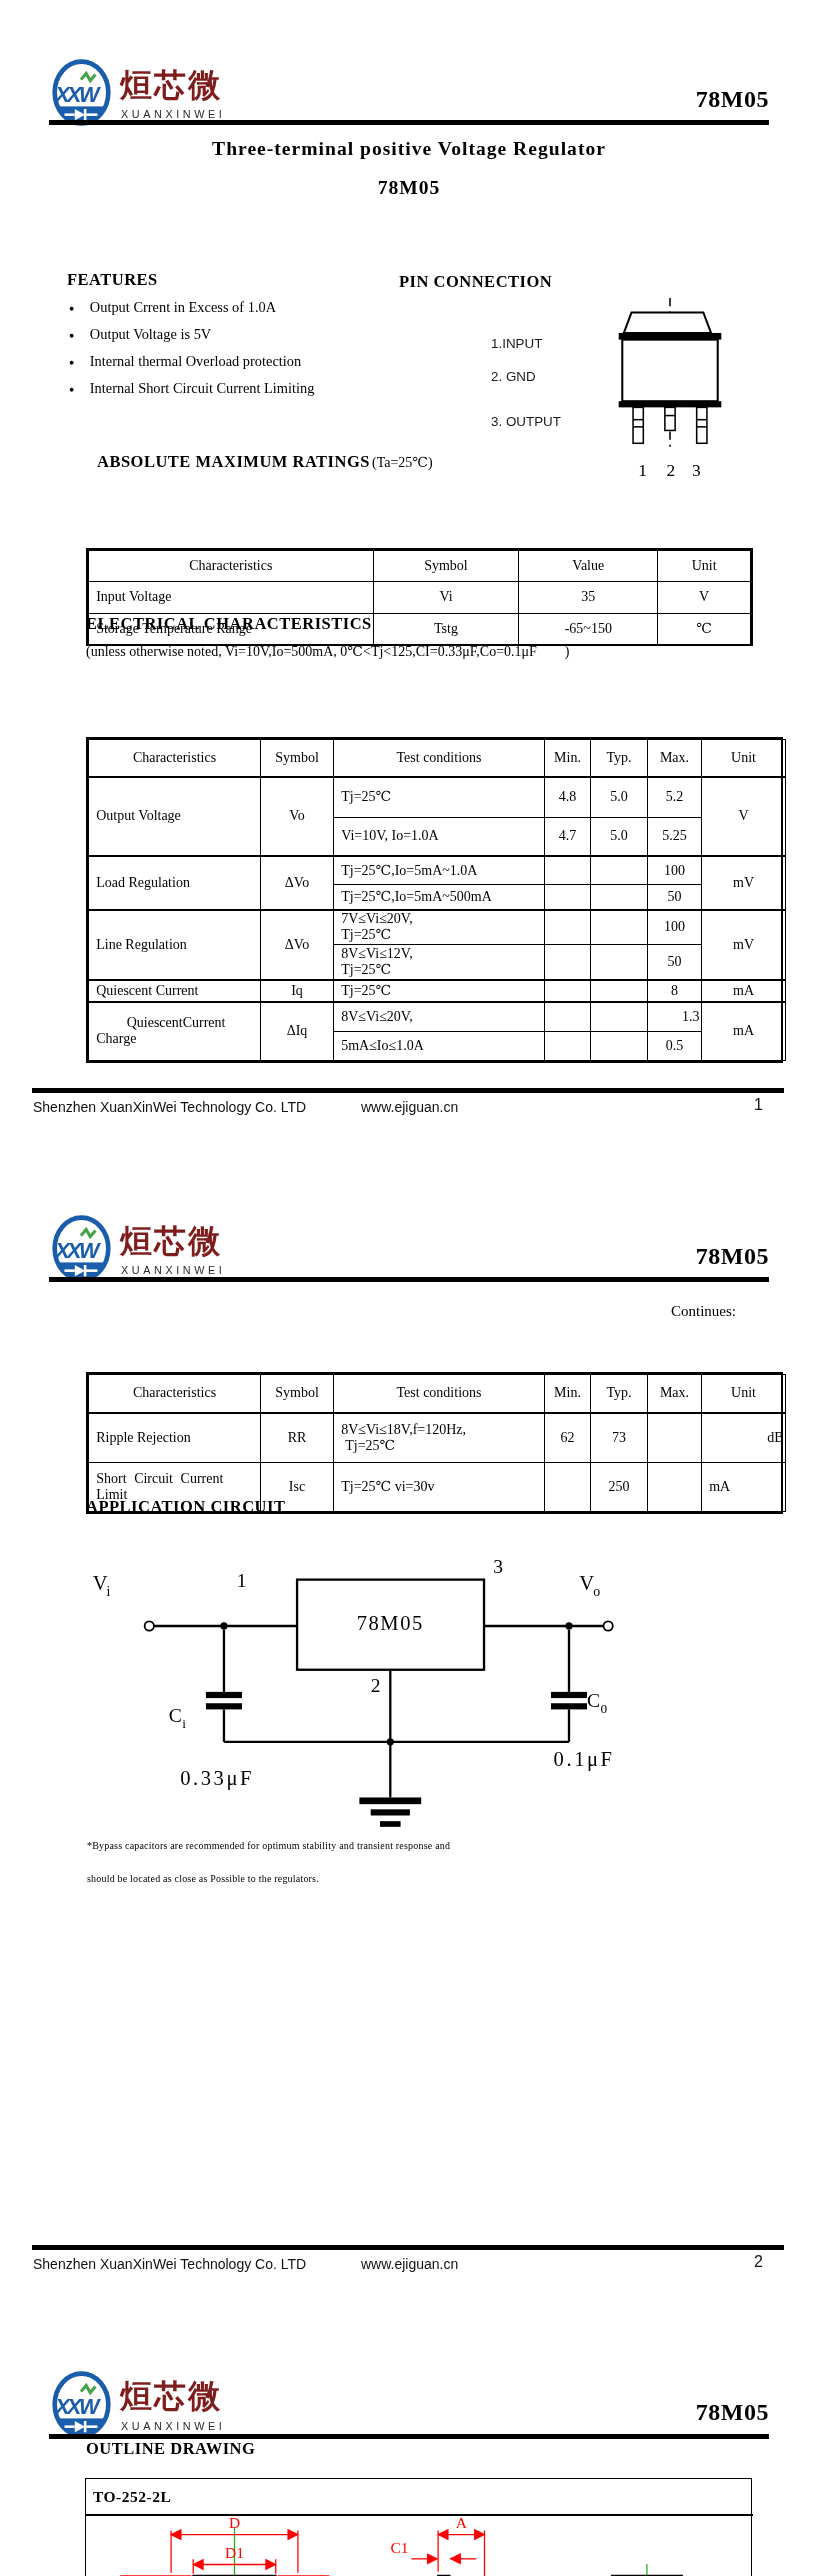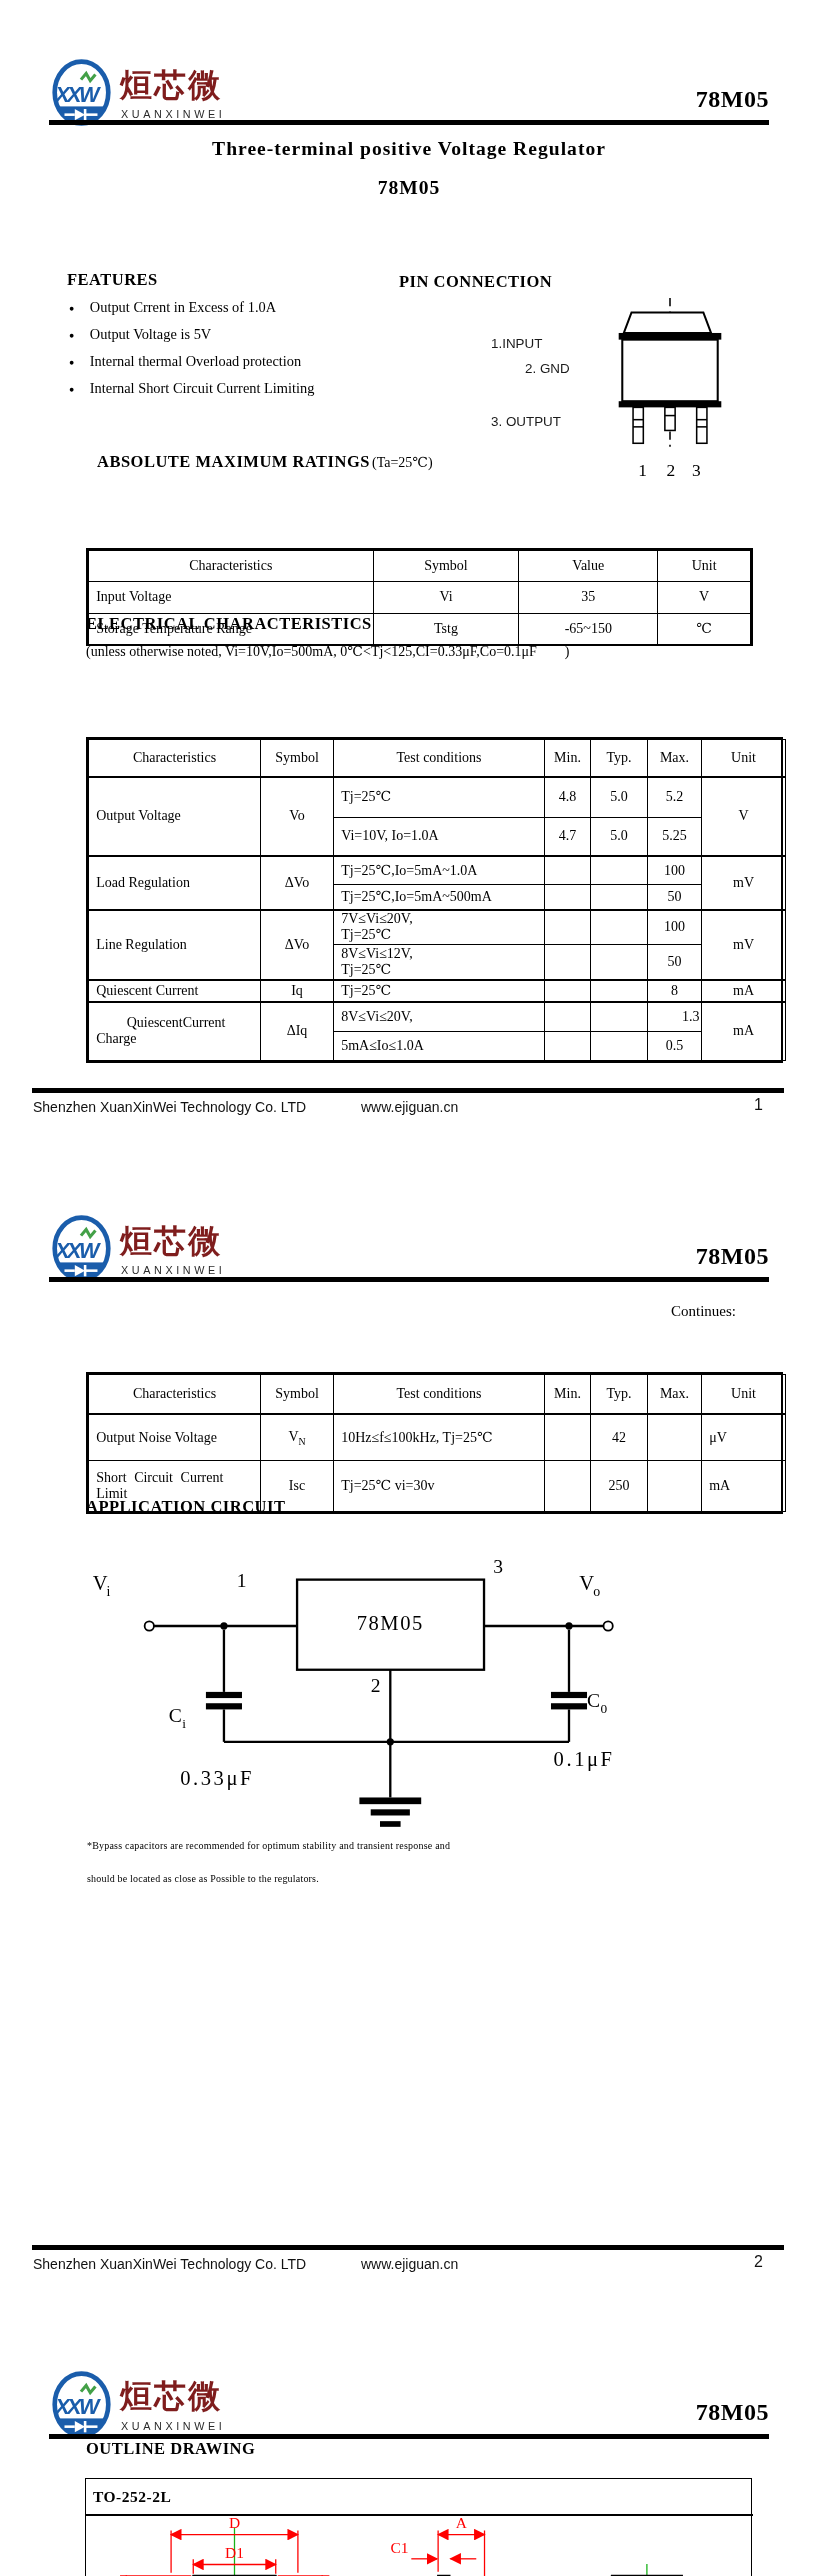--- a/index.html
+++ b/index.html
@@ -78,21 +78,21 @@
         <span>Internal thermal Overload protection</span>
       </div>
     <div class="feat-item">
         <span class="feat-bullet">●</span>
         <span>Internal Short Circuit Current Limiting</span>
       </div>
   </div>
 
   <div class="abs h-section" style="left:399px;top:272px;">PIN CONNECTION</div>
   <div class="abs pin-label" style="left:491px;top:336px;">1.INPUT</div>
-  <div class="abs pin-label" style="left:491px;top:361px;margin-left:34px;">2. GND</div>
+  <div class="abs pin-label" style="left:491px;top:369px;">2. GND</div>
   <div class="abs pin-label" style="left:491px;top:414px;">3. OUTPUT</div>
   <svg class="abs" style="left:611px;top:295px;" width="118" height="196" viewBox="0 0 230 380">
     <line x1="115" y1="5" x2="115" y2="295" stroke="#000" stroke-width="3" stroke-dasharray="16 10"></line>
     <path d="M40,33 L180,33 L195,73 L25,73 Z" class="blk" stroke-width="4"></path>
     <rect x="15" y="73" width="200" height="13" fill="#000"></rect>
     <rect x="22" y="86" width="186" height="120" class="blk" stroke-width="4"></rect>
     <rect x="15" y="206" width="200" height="12" fill="#000"></rect>
     <g>
       <rect x="43" y="218" width="20" height="70" class="blk" stroke-width="3"></rect>
       <rect x="105" y="218" width="20" height="45" class="blk" stroke-width="3"></rect>
@@ -294,28 +294,31 @@
       <tbody>
           <tr class="hd" style="height:26px">
         <td>Characteristics</td>
         <td>Symbol</td>
         <td>Test conditions</td>
         <td>Min.</td>
         <td>Typ.</td>
         <td>Max.</td>
         <td>Unit</td>
       </tr>
-      <tr style="height:30px">
-        <td class="left">Output Noise Voltage</td>
-        <td><span>V</span><sub style="font-size:9.8px;">N</sub></td>
-        <td class="left">10Hz≤f≤100kHz, Tj=25℃</td>
-        <td></td>
-        <td>42</td>
-        <td></td>
-        <td class="left">μV</td>
+      <tr style="height:29px">
+        <td class="left">Ripple Rejection</td>
+        <td>RR</td>
+        <td class="left">
+          <div>8V≤Vi≤18V,f=120Hz,</div>
+          <div style="padding-left:4.1px;">Tj=25℃</div>
+        </td>
+        <td>62</td>
+        <td>73</td>
+        <td></td>
+        <td class="ralign">dB</td>
       </tr>
       <tr style="height:33px">
         <td class="left">
           <div style="word-spacing:4.1px;">Short Circuit Current</div>
           <div>Limit</div>
         </td>
         <td>Isc</td>
         <td class="left">Tj=25℃ vi=30v</td>
         <td></td>
         <td>250</td>

